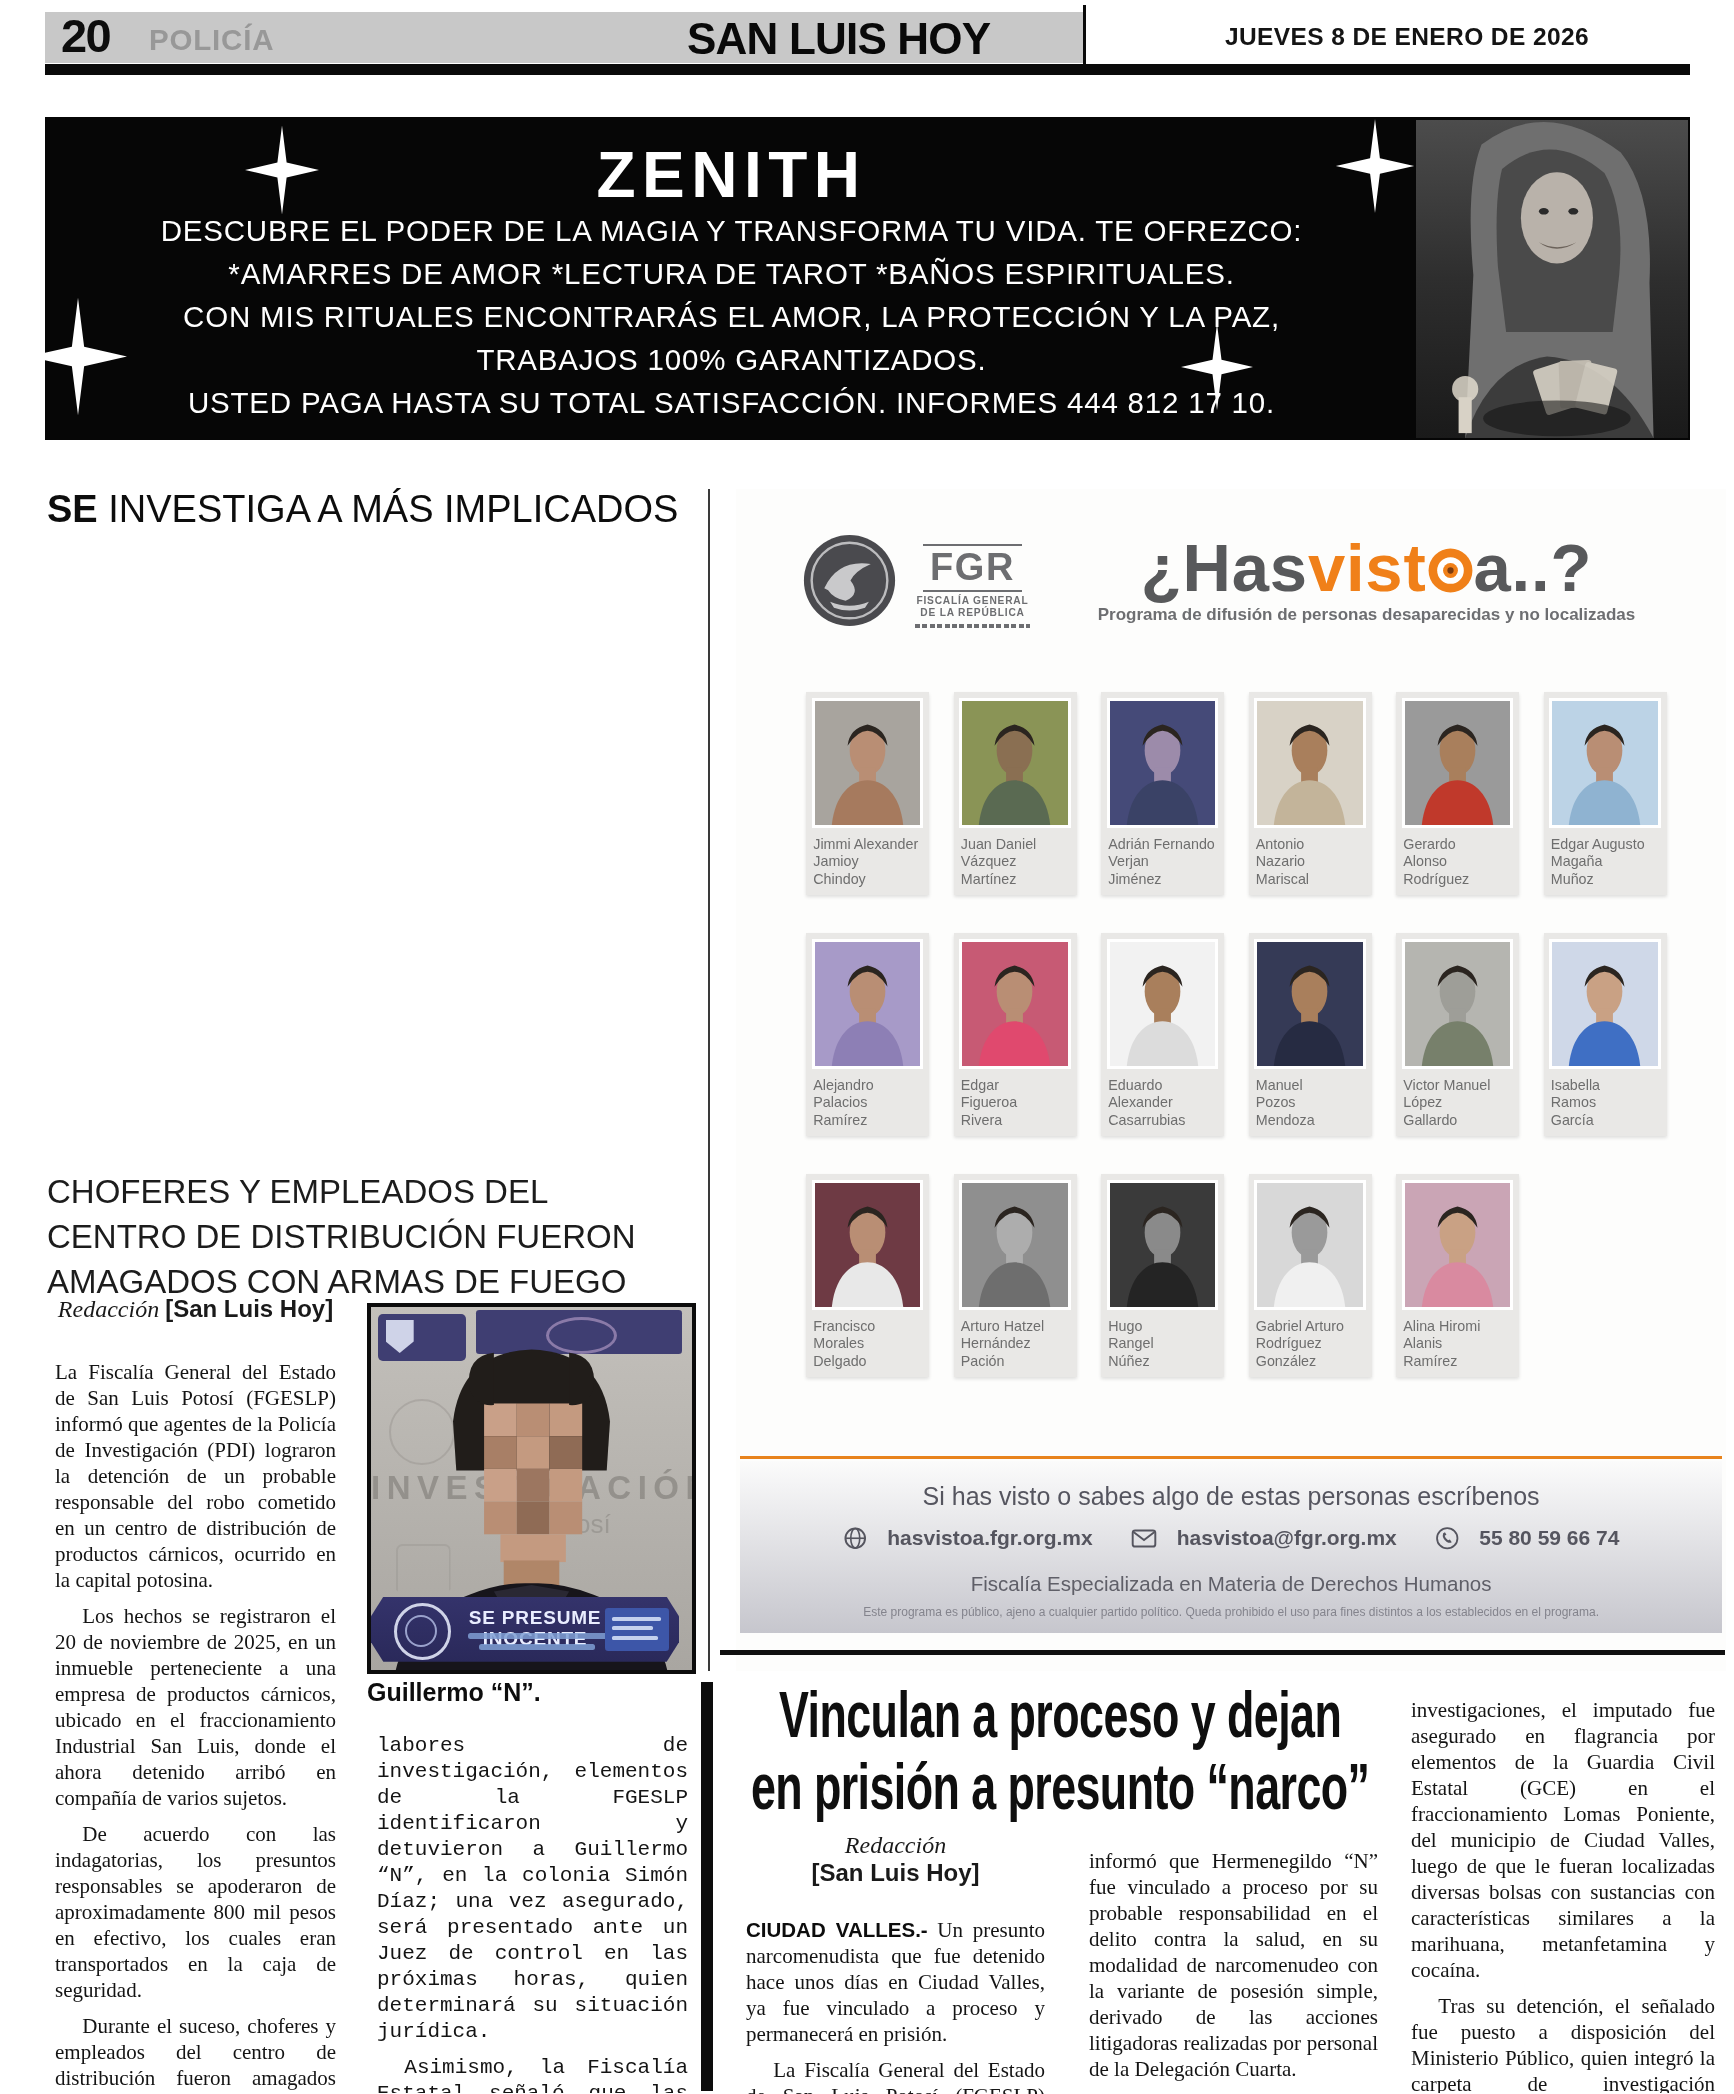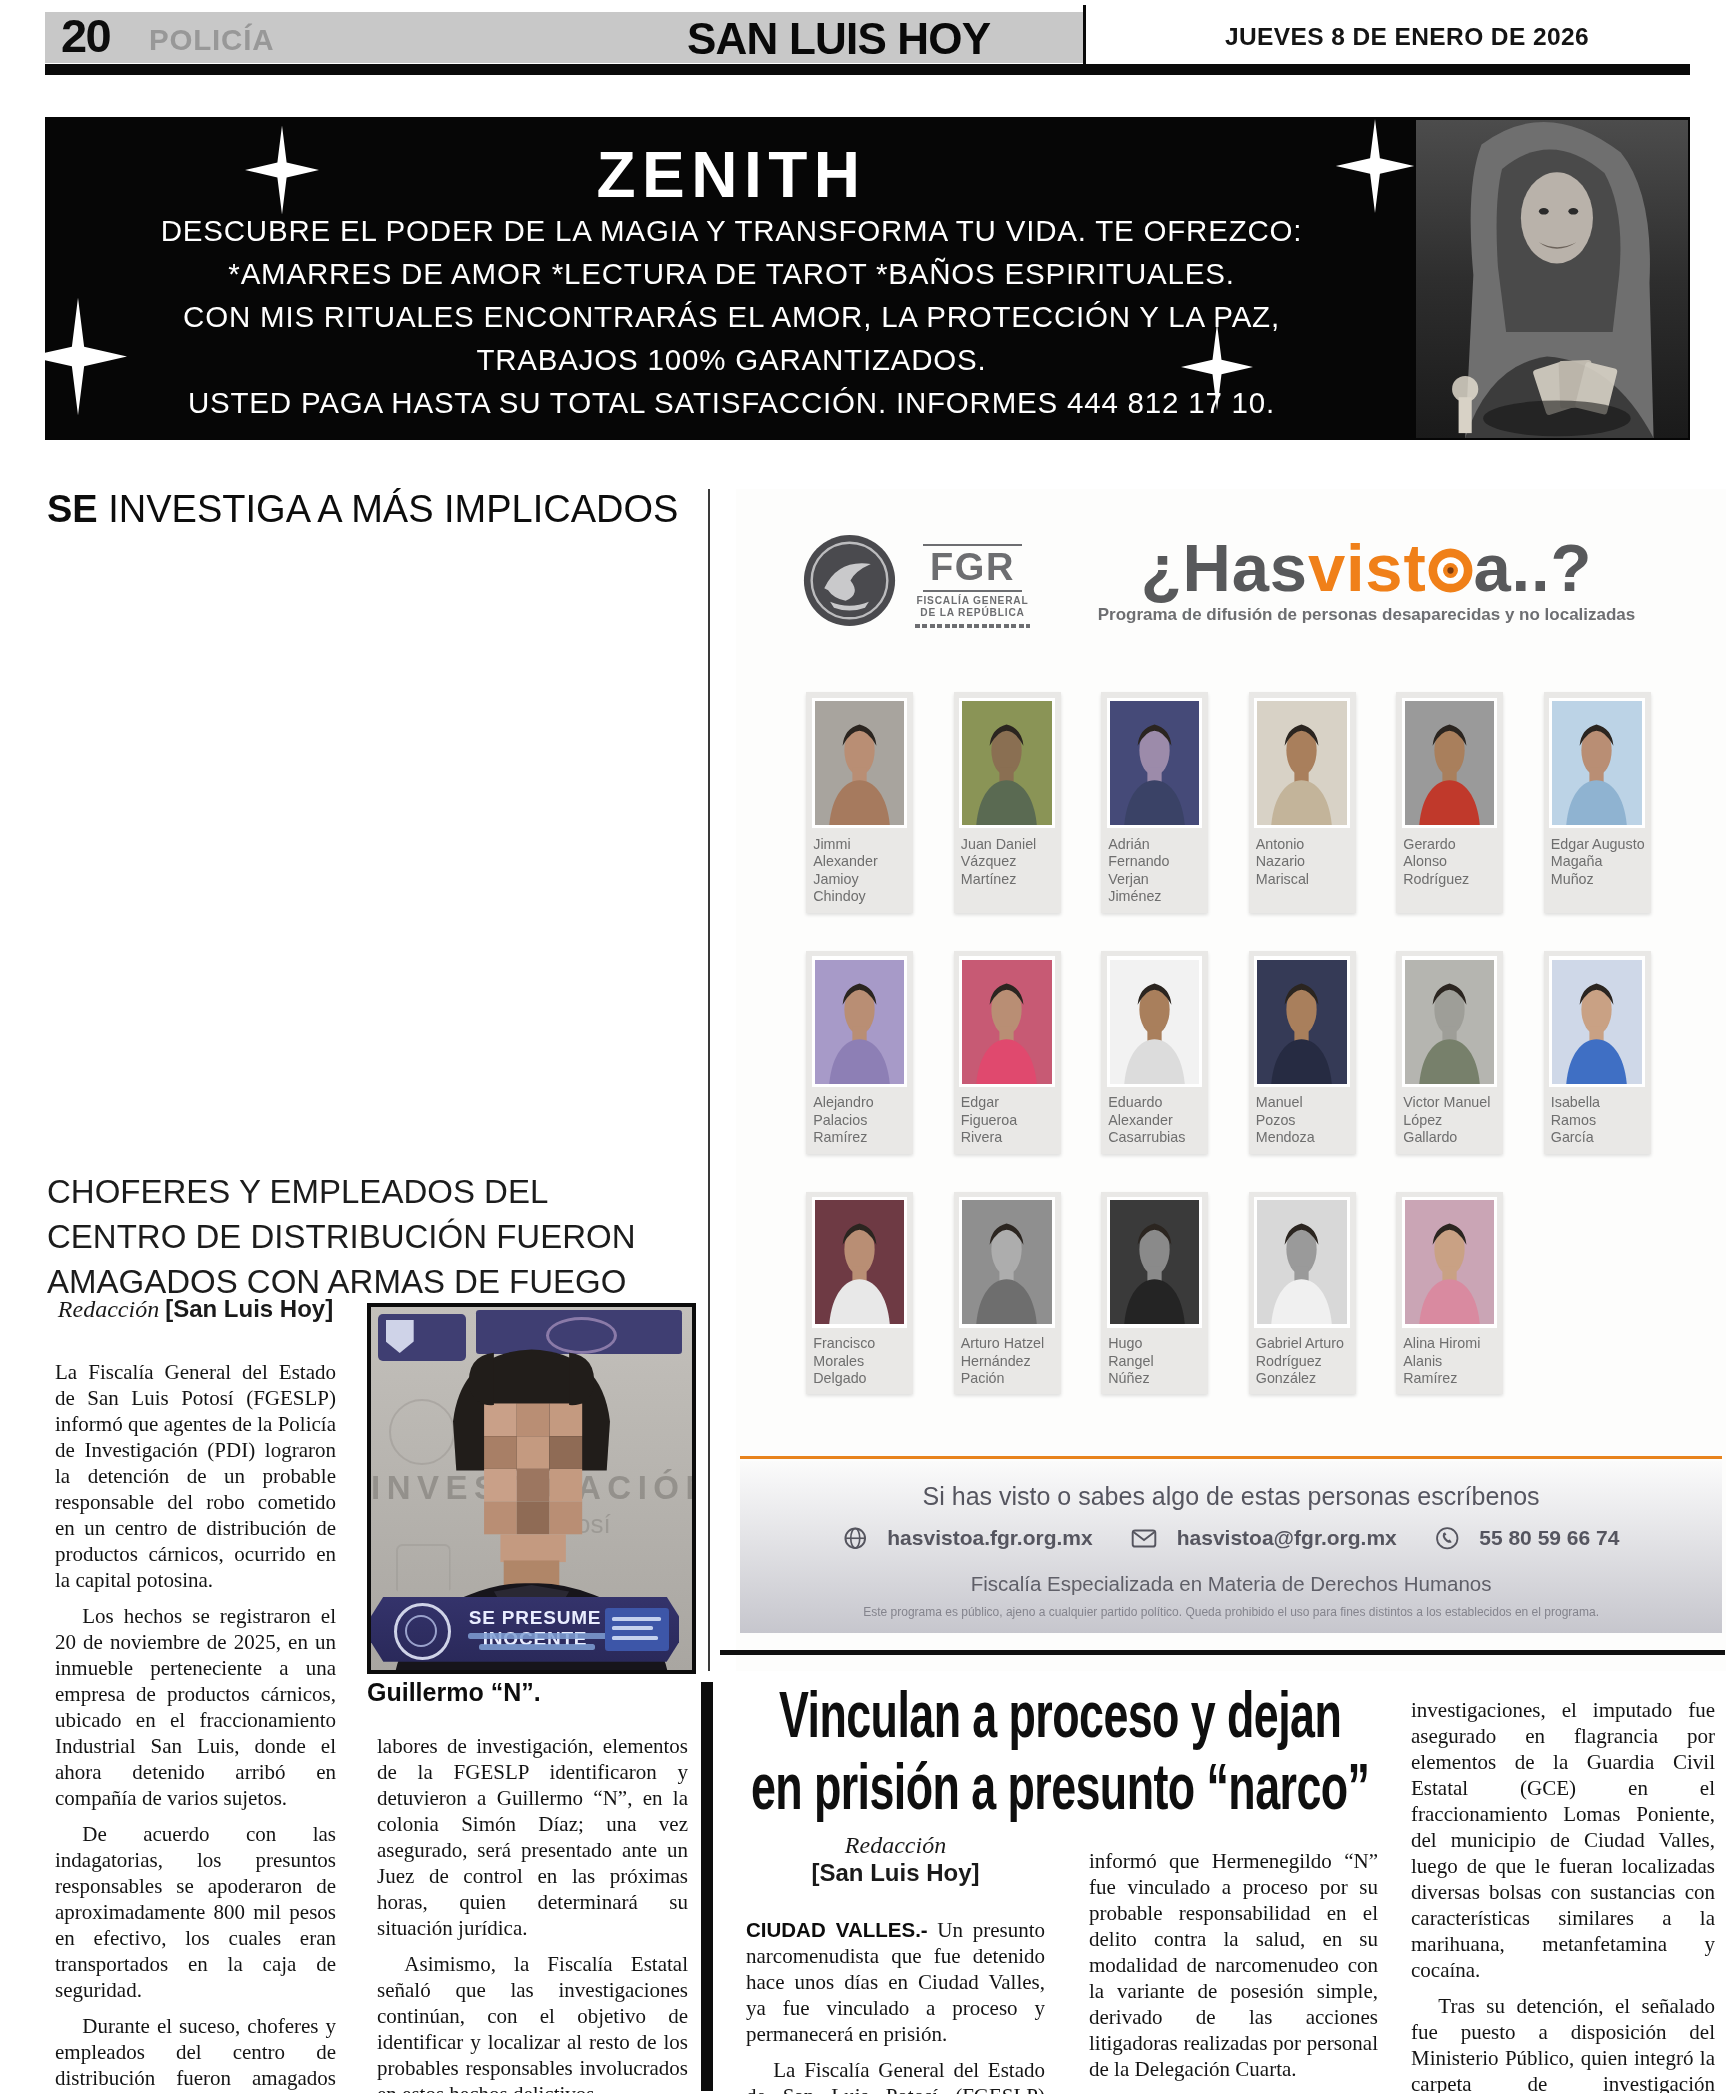--- a/index.html
+++ b/index.html
@@ -32,21 +32,21 @@
   #subtitle{left:47px;top:1169px;width:663px;font:400 33px/45px "Liberation Sans",sans-serif;color:#1c1c1c;}
   #byline-main{left:45px;top:1295px;width:301px;text-align:center;font-size:24px;}
   .byl-author{font:italic 400 24px/28px "Liberation Serif",serif;}
   .byl-outlet{font:700 24px/28px "Liberation Sans",sans-serif;}
   .serif-col{font:400 21px/26px "Liberation Serif",serif;text-align:justify;color:#141414;}
   .serif-col p{margin:10px;}
   .serif-col p + p{text-indent:1.3em;}
   .stub{text-align-last:justify;}
   .stub-ind{text-indent:1.3em;}
   #main-col1{left:45px;top:1349px;width:301px;height:745px;overflow:hidden;}
-  #main-col2{left:367px;top:1723px;width:331px;height:370px;overflow:hidden;}
+  #main-col2{left:367px;top:1723px;width:331px;height:370px;overflow:hidden;font-family:Liberation Mono, monospace;}
 
   
   #det-photo{left:367px;top:1303px;width:321px;height:363px;border:4.9px solid #0c0c0c;
              background:linear-gradient(#c3c0bb,#a9a6a1);overflow:hidden;}
   .det-banner-tl{position:absolute;left:6.5px;top:6.5px;width:88px;height:47px;background:#3f3e72;border-radius:4.9px;}
   .det-banner-top{position:absolute;left:105px;top:3.3px;width:206px;height:44px;background:#3f3e72;border-radius:3.3px;}
   .det-banner-top::after{content:"";position:absolute;left:70px;top:6.5px;width:65px;height:31px;border:3.3px solid #8a7aa8;border-radius:50%;}
   .det-badge{position:absolute;left:8.2px;top:6.5px;width:28px;height:33px;background:#cfd3e8;
              clip-path:polygon(0 0,100% 0,100% 65%,50% 100%,0 65%);}
   .det-wm{position:absolute;left:0;top:162px;width:100%;text-align:center;
@@ -78,21 +78,21 @@
   #fgr-acronym{font:700 38px/41px "Liberation Sans",sans-serif;border-top:2.5px solid #6d6e71;border-bottom:2.5px solid #6d6e71;padding:1.6px 6.5px;display:inline-block;letter-spacing:1.6px;}
   #fgr-org{margin-top:3.3px;font:700 10.2px/12.3px "Liberation Sans",sans-serif;letter-spacing:0.8px;}
   #fgr-strip{margin:4.1px auto 0;width:115px;height:4.1px;background:repeating-linear-gradient(90deg,#6d6e71 0 4.9px,#fdfdfc 4.9px 7.4px);}
   #hv-logo{position:absolute;left:344px;top:43px;width:573px;text-align:center;}
   #hv-text{font:800 67px/72px "Liberation Sans",sans-serif;letter-spacing:0.8px;}
   .hv-gray{color:#58595b;} .hv-orange{color:#f08019;}
   #hv-eye{display:inline-block;width:47px;height:47px;vertical-align:-3.3px;}
   #hv-tagline{margin-top:0;font:700 17px/21px "Liberation Sans",sans-serif;color:#6d6e71;}
 
   #grid{position:absolute;left:70px;top:203px;display:grid;grid-template-columns:repeat(6,123px);gap:38px 24.5px;}
-  .pcard{width:107px;background:#e9e8e6;padding:5.7px 5.7px 6.5px;box-sizing:border-box;box-shadow:0 1.6px 3.3px rgba(0,0,0,.12);}
+  .pcard{width:123px;background:#e9e8e6;padding:5.7px 5.7px 6.5px;box-sizing:border-box;box-shadow:0 1.6px 3.3px rgba(0,0,0,.12);}
   .pphoto-mat{background:#fff;padding:3.3px;}
   .pphoto{height:124px;background:var(--bg,#999);overflow:hidden;}
   .pphoto svg{width:100%;height:100%;display:block;}
   .pname{margin-top:7.4px;padding-left:1.6px;font:400 14.3px/17.6px "Liberation Sans",sans-serif;color:#6e6e6e;}
 
   #poster-orange{position:absolute;left:4.1px;top:967px;width:982px;height:2.5px;background:#e8831c;}
   #poster-footer{position:absolute;left:4.1px;top:972px;width:982px;height:172px;
                  background:linear-gradient(#fbfbfb,#c6c6cd);text-align:center;color:#53535e;}
   #pf-headline{margin-top:21px;font:400 25px/29.5px "Liberation Sans",sans-serif;color:#55555f;}
   #pf-contacts{margin-top:14.7px;display:flex;justify-content:center;gap:38px;align-items:center;

